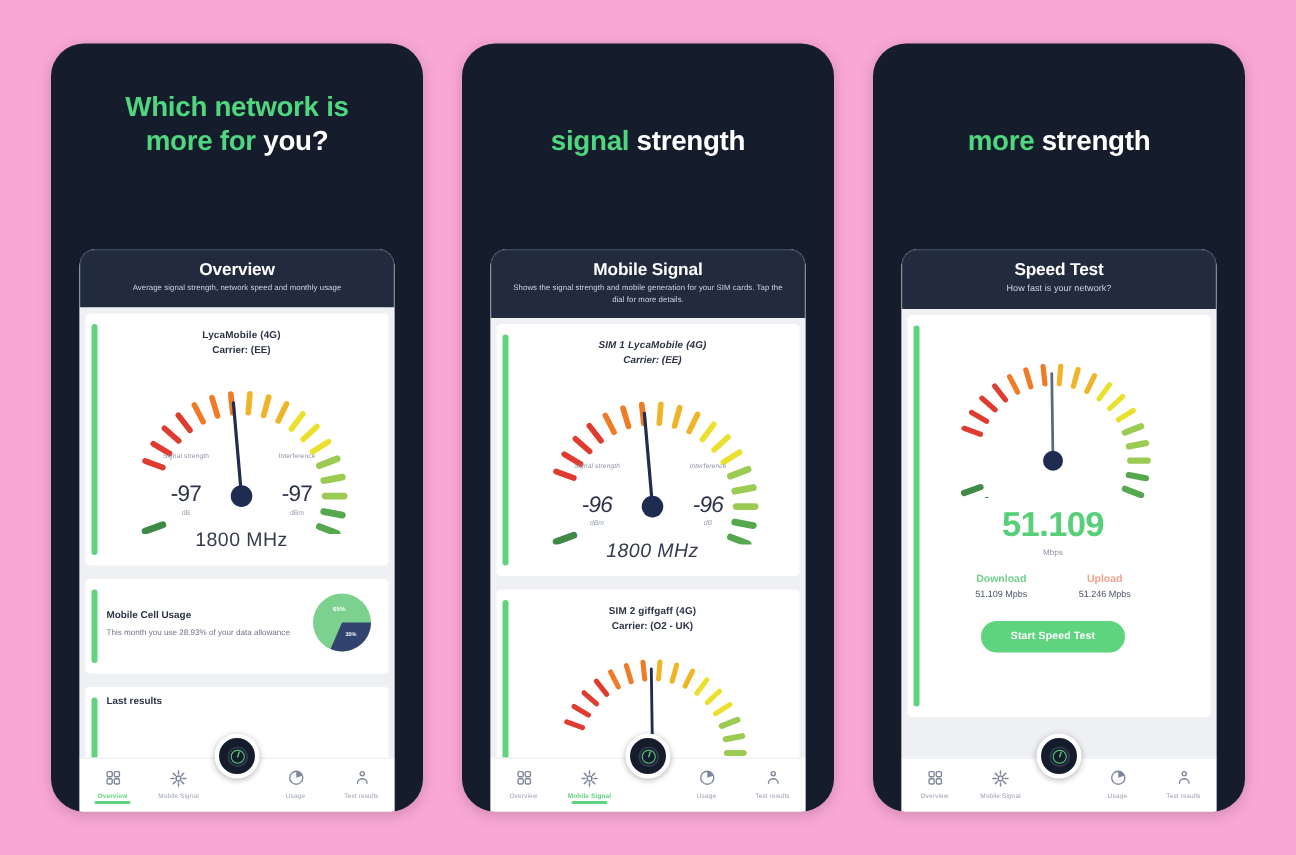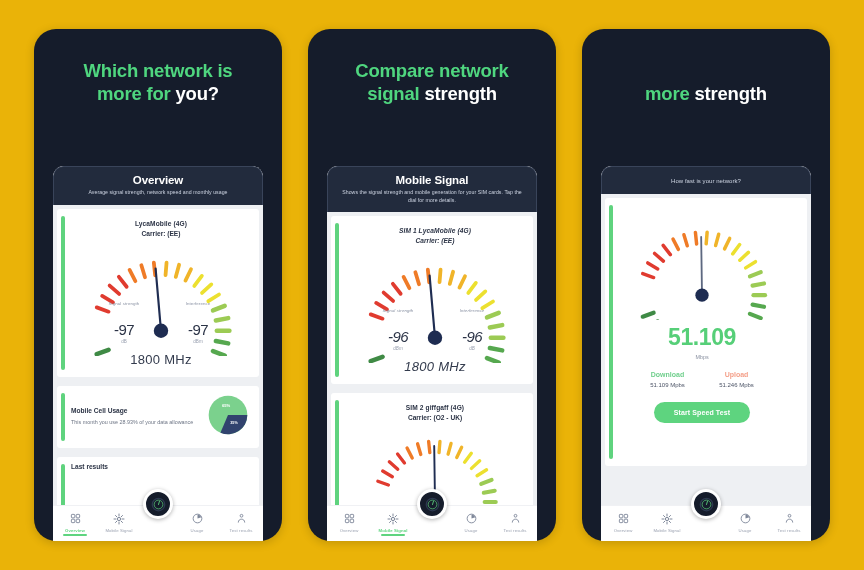--- a/index.html
+++ b/index.html
@@ -10,21 +10,21 @@
     font-family: "Liberation Sans", sans-serif;
     overflow: hidden;
   }
   .stage {
     position: relative;
     width: 864px; height: 570px;
     display: flex;
     align-items: center;
     justify-content: center;
     gap: 26px;
-    background: #eab308;
+    background: #f9a8d4;
   }
 
   
   .phone {
     position: relative;
     width: 248px;
     height: 512px;
     background: #151c2b;
     border-radius: 22px;
     overflow: hidden;
@@ -423,21 +423,21 @@
             <div class="tlabel">Test results</div>
           </div>
         </div>
 
       </div>
     </div>
   </div>
 
   <div class="phone">
     <div class="headline">
-      <span>Compare network</span><br>
+      <br>
       <span>signal </span><span class="w">strength</span>
     </div>
 
     <div class="screen">
       <div class="screen-topbar">
         <div class="screen-title">Mobile Signal</div>
         <div class="screen-sub">Shows the signal strength and mobile generation for your SIM cards. Tap the dial for more details.</div>
       </div>
 
       <div class="screen-body">
@@ -630,20 +630,21 @@
   </div>
 
   <div class="phone">
     <div class="headline">
       <br>
       <span>more </span><span class="w">strength</span>
     </div>
 
     <div class="screen">
       <div class="screen-topbar">
+        <div class="screen-title">Speed Test</div>
         <div class="screen-sub" style="font-size:6px;">How fast is your network?</div>
       </div>
 
       <div class="screen-body">
 
         <div class="card" style="height:268px;">
           <div class="greenbar"></div>
           <div class="card-inner" style="padding-left:14px;padding-right:22px;">
             <div class="gauge-wrap" style="height:112px;margin-top:4px;">
               <svg viewBox="0 0 200 125" preserveAspectRatio="xMidYMid meet">

